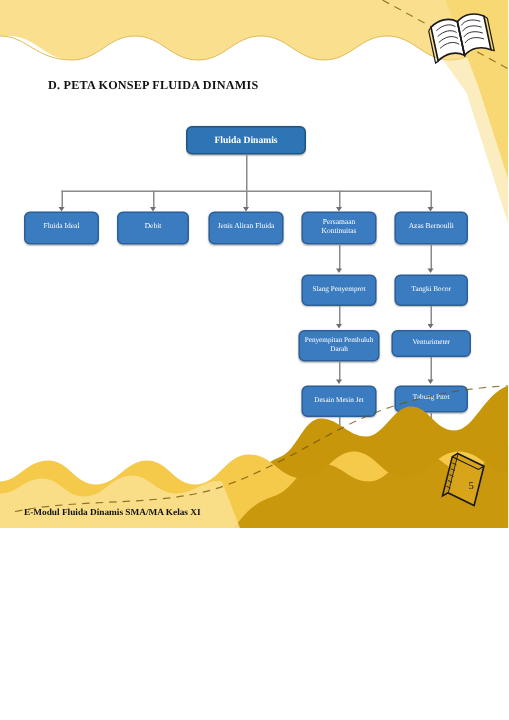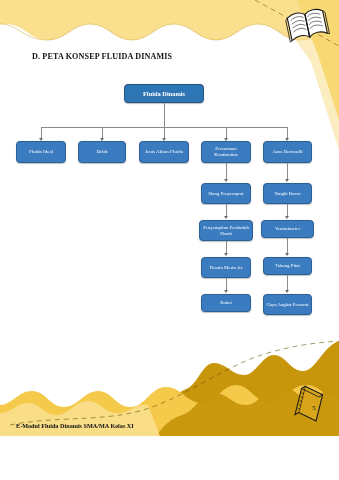--- a/index.html
+++ b/index.html
@@ -5,21 +5,21 @@
   html,body{margin:0;padding:0;}
   body{
     width:339px;height:480px;
     background:#ffffff;
     font-family:"Liberation Serif", serif;
     overflow:hidden;
     position:relative;
   }
   #page{
     position:absolute;inset:0;
-    width:339px;height:436px;
+    width:339px;height:352px;
     background:#ffffff;
     overflow:hidden;
   }
 
   
   .deco{position:absolute;pointer-events:none;}
   #top-wave{left:0;top:0;width:339px;height:60px;}
   #top-right-band{right:0;top:0;width:90px;height:150px;}
   #bottom-wave{left:0;bottom:0;width:339px;height:95px;}
 

